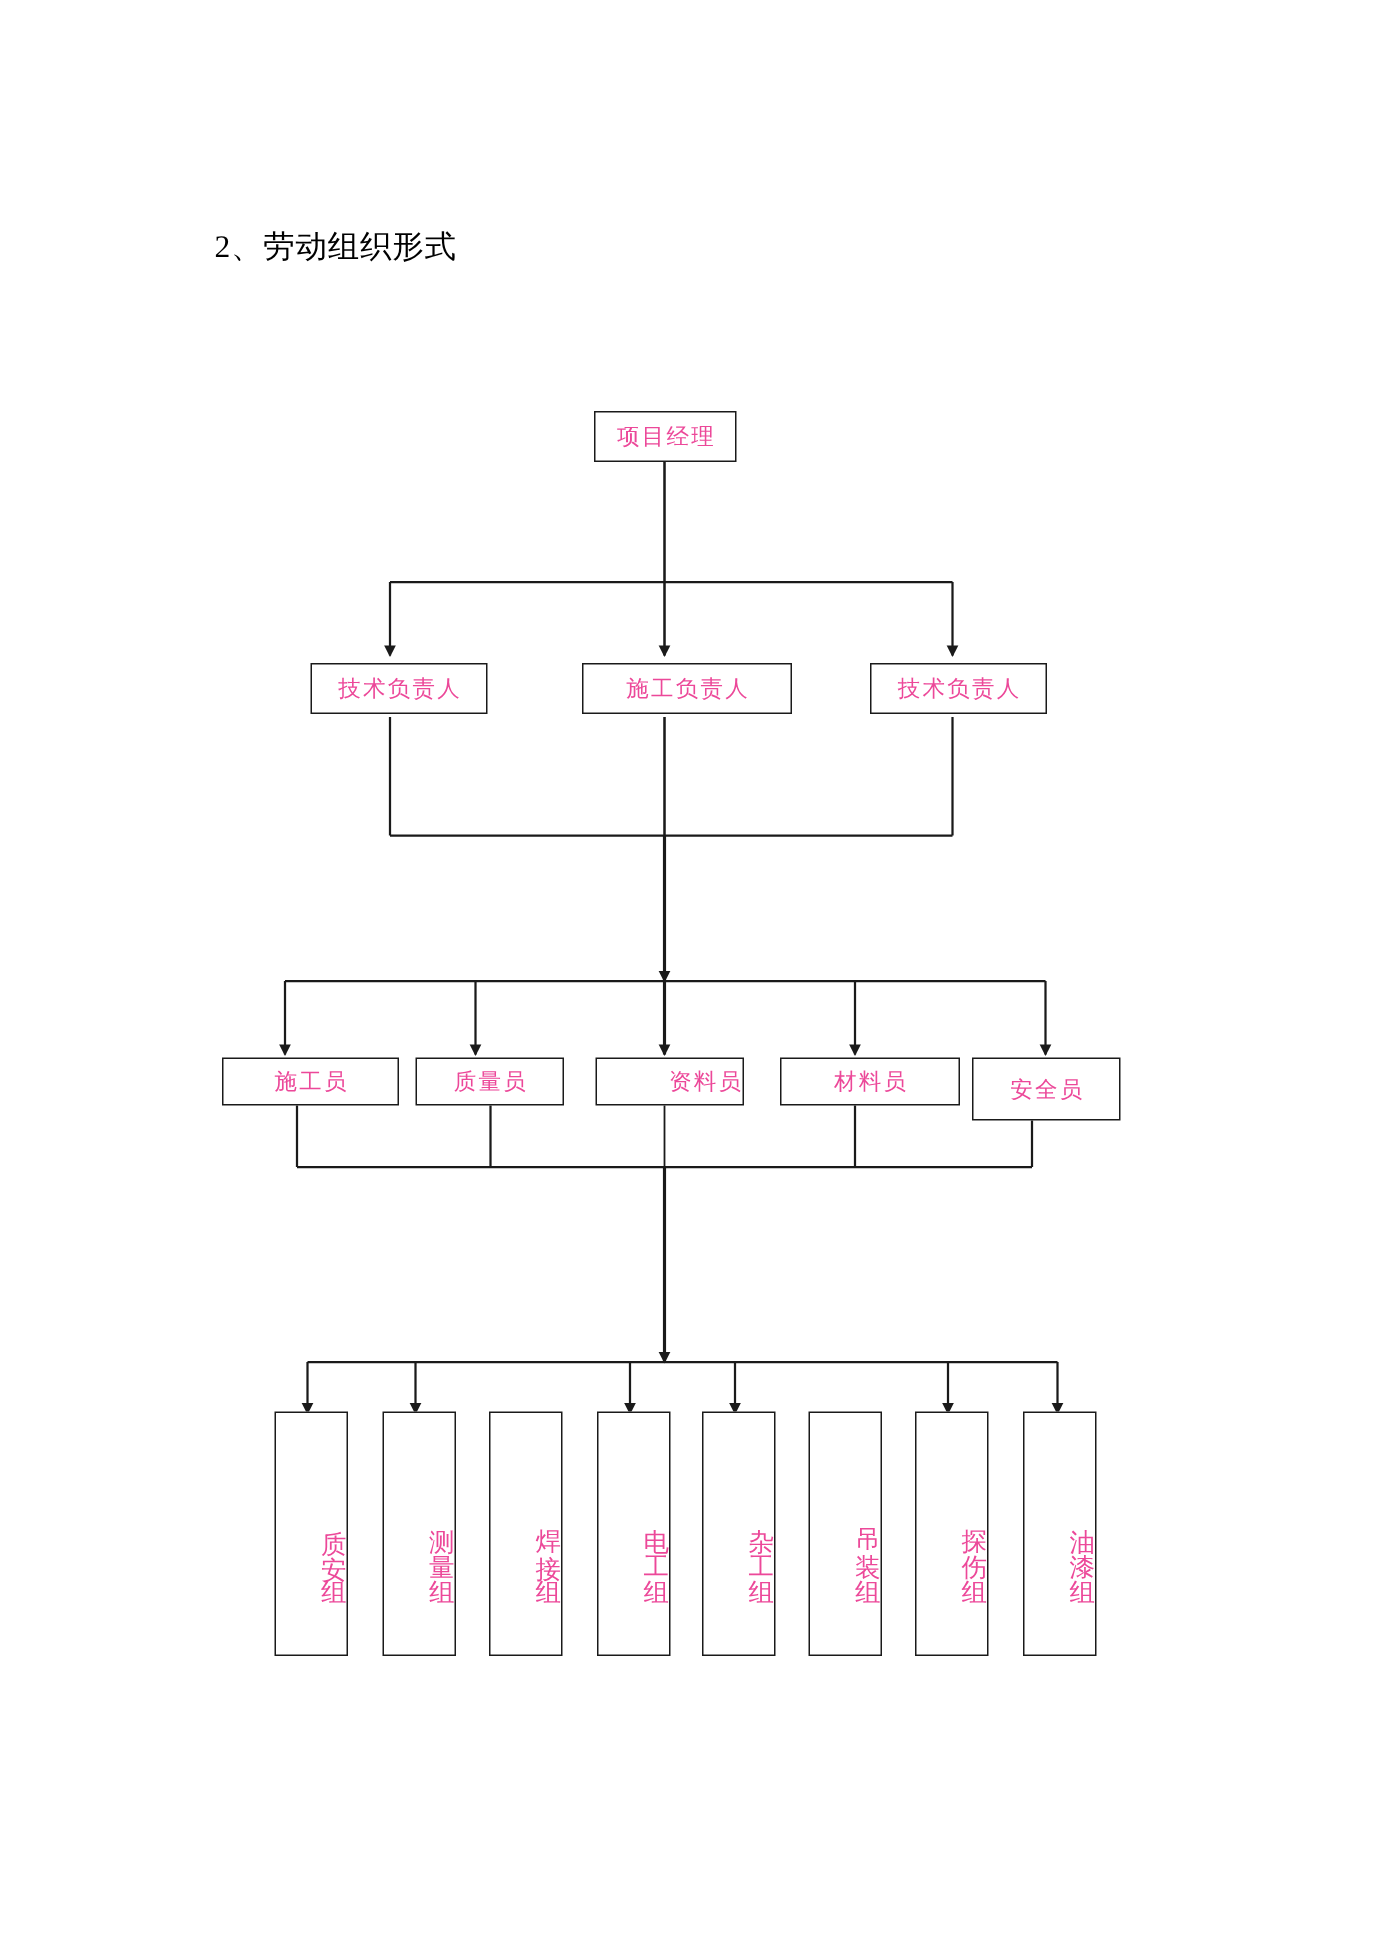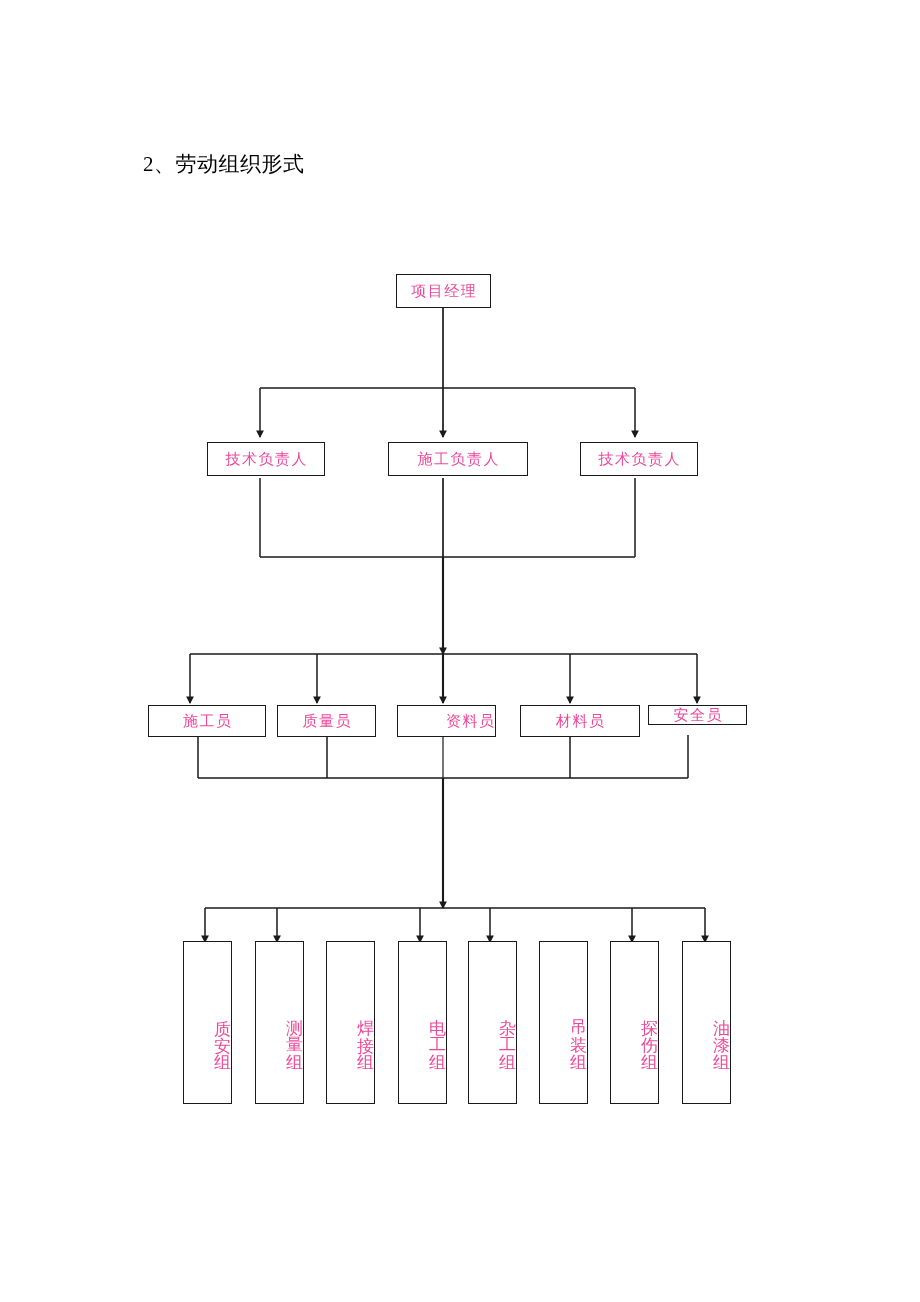--- a/index.html
+++ b/index.html
@@ -155,21 +155,21 @@
     </div>
     <div class="node horiz" style="left:277px; top:705px; width:99px; height:32px;justify-content:center;">
       <span>质量员</span>
     </div>
     <div class="node horiz" style="left:397px; top:705px; width:99px; height:32px;padding-left:47px;">
       <span>资料员</span>
     </div>
     <div class="node horiz" style="left:520px; top:705px; width:120px; height:32px;">
       <span>材料员</span>
     </div>
-    <div class="node horiz" style="left:648px; top:705px; width:99px; height:20px;">
+    <div class="node horiz" style="left:648px; top:705px; width:99px; height:42px;">
       <span>安全员</span>
     </div>
 
     <div class="node vert" style="left:183px; top:941px; width:49px; height:163px;">
       <span>质安组</span>
     </div>
     <div class="node vert" style="left:255px; top:941px; width:49px; height:163px;">
       <span>测量组</span>
     </div>
     <div class="node vert" style="left:326px; top:941px; width:49px; height:163px;">

